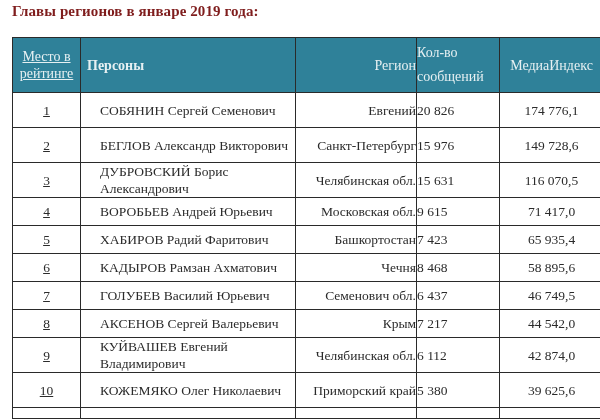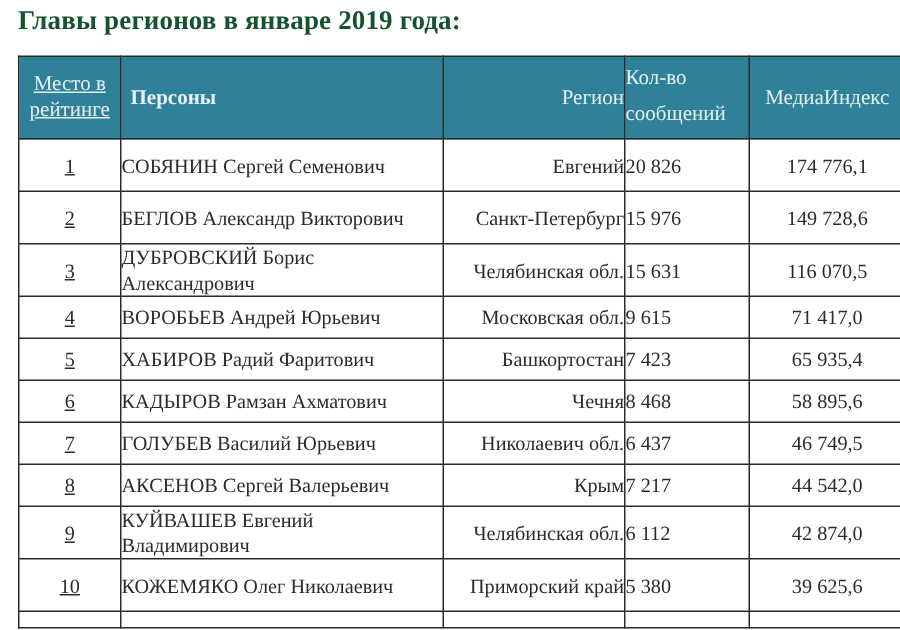--- a/index.html
+++ b/index.html
@@ -3,35 +3,35 @@
 <meta charset="utf-8">
 <style>
   html, body { margin:0; padding:0; }
   body {
     width:600px; height:420px; overflow:hidden; background:#ffffff;
     font-family:"Liberation Serif","DejaVu Serif",serif; color:#2b2b2b;
     position:relative;
   }
   .title {
     position:absolute; left:12px; top:3px;
-    font-size:18px; font-weight:bold; color:#14532d; letter-spacing:0.1px;
+    font-size:15px; font-weight:bold; color:#7f1d1d; letter-spacing:0.1px;
   }
   table {
     position:absolute; left:12px; top:37px;
     border-collapse:collapse; table-layout:fixed;
     width:586px;
   }
   th, td { border:1px solid #2a2a2a; padding:0; }
   th {
     background:#2f8199; color:#e6f0f2; font-weight:normal; font-size:14px;
     height:54px; line-height:17px;
   }
   td { font-size:13.5px; line-height:17px; color:#2b2b2b; }
   .c-rank { width:67px; text-align:center;text-decoration:underline; }
-  .c-person { width:208px; text-align:left; padding-left:0; }
+  .c-person { width:208px; text-align:left; padding-left:19px; }
   .c-region { width:120px; text-align:right; }
   .c-msgs { width:82px; text-align:left; }
   .c-mi { width:103px; text-align:center; }
   th.c-person { padding-left:6px;font-weight:bold; }
   th.c-msgs { line-height:24px; }
   tr.body-row td { height:34px; }
   tr.body-row.short td { height:27px; }
   tr.cut td { height:10px; }
 </style>
 </head>
@@ -88,21 +88,21 @@
     <tr class="body-row short">
       <td class="c-rank">6</td>
       <td class="c-person">КАДЫРОВ Рамзан Ахматович</td>
       <td class="c-region">Чечня</td>
       <td class="c-msgs">8 468</td>
       <td class="c-mi">58 895,6</td>
     </tr>
     <tr class="body-row short">
       <td class="c-rank">7</td>
       <td class="c-person">ГОЛУБЕВ Василий Юрьевич</td>
-      <td class="c-region">Николаевич обл.</td>
+      <td class="c-region">Семенович обл.</td>
       <td class="c-msgs">6 437</td>
       <td class="c-mi">46 749,5</td>
     </tr>
     <tr class="body-row short">
       <td class="c-rank">8</td>
       <td class="c-person">АКСЕНОВ Сергей Валерьевич</td>
       <td class="c-region">Крым</td>
       <td class="c-msgs">7 217</td>
       <td class="c-mi">44 542,0</td>
     </tr>

